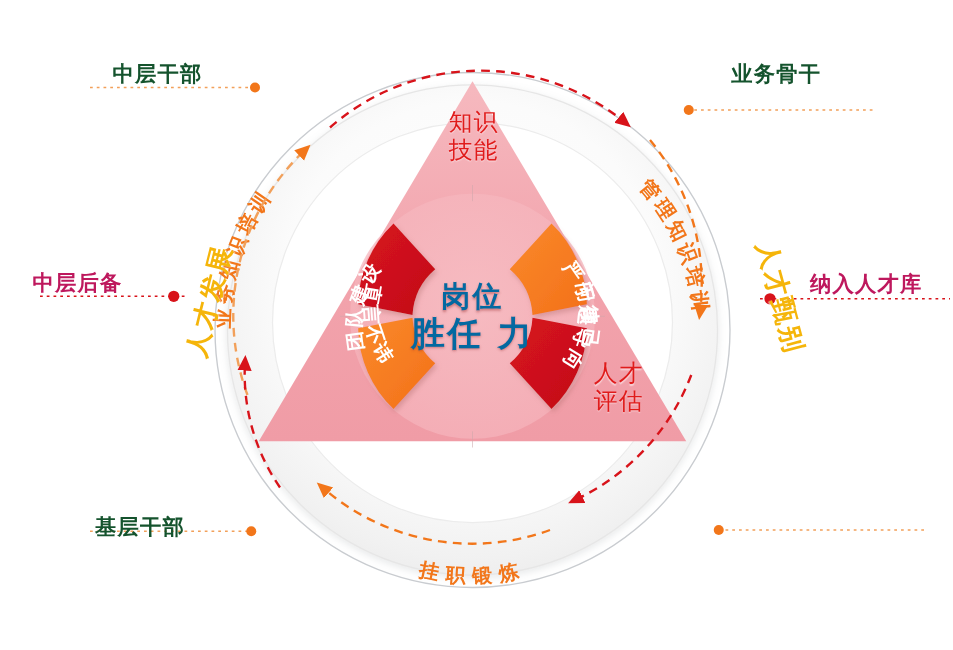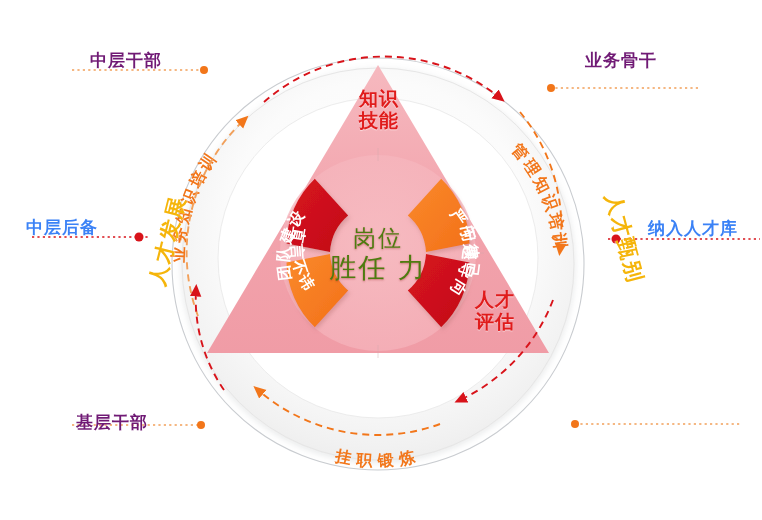--- a/index.html
+++ b/index.html
@@ -14,43 +14,43 @@
 
   
   .callout{
     position:absolute;
     font-size:17px;
     font-weight:bold;
     letter-spacing:1px;
     white-space:nowrap;
     line-height:1;
   }
-  .callout.orange{color:#701a75;}
-  .callout.red{color:#3b82f6;}
+  .callout.orange{color:#14532d;}
+  .callout.red{color:#be185d;}
   .callout.right{text-align:left;}
   .callout.left{text-align:right;}
 
   
   .tri-label{
     position:absolute;
     color:#E01B1B;
-    font-weight:bold;
+    font-weight:normal;
     font-size:19px;
     line-height:1.15;
     text-align:center;
     white-space:nowrap;
     letter-spacing:1px;
     text-shadow:0 1px 1px rgba(255,255,255,.55);
   }
 
   
   #core-text{
     position:absolute;
-    color:#4d7c0f;
-    font-weight:normal;
+    color:#0369a1;
+    font-weight:bold;
     text-align:center;
     line-height:1.22;
     letter-spacing:2px;
     text-shadow:0 1px 2px rgba(150,40,40,.45);
     white-space:nowrap;
   }
   #core-text .l1{font-size:23px;display:block;}
   #core-text .l2{font-size:27px;display:block;}
 
   

